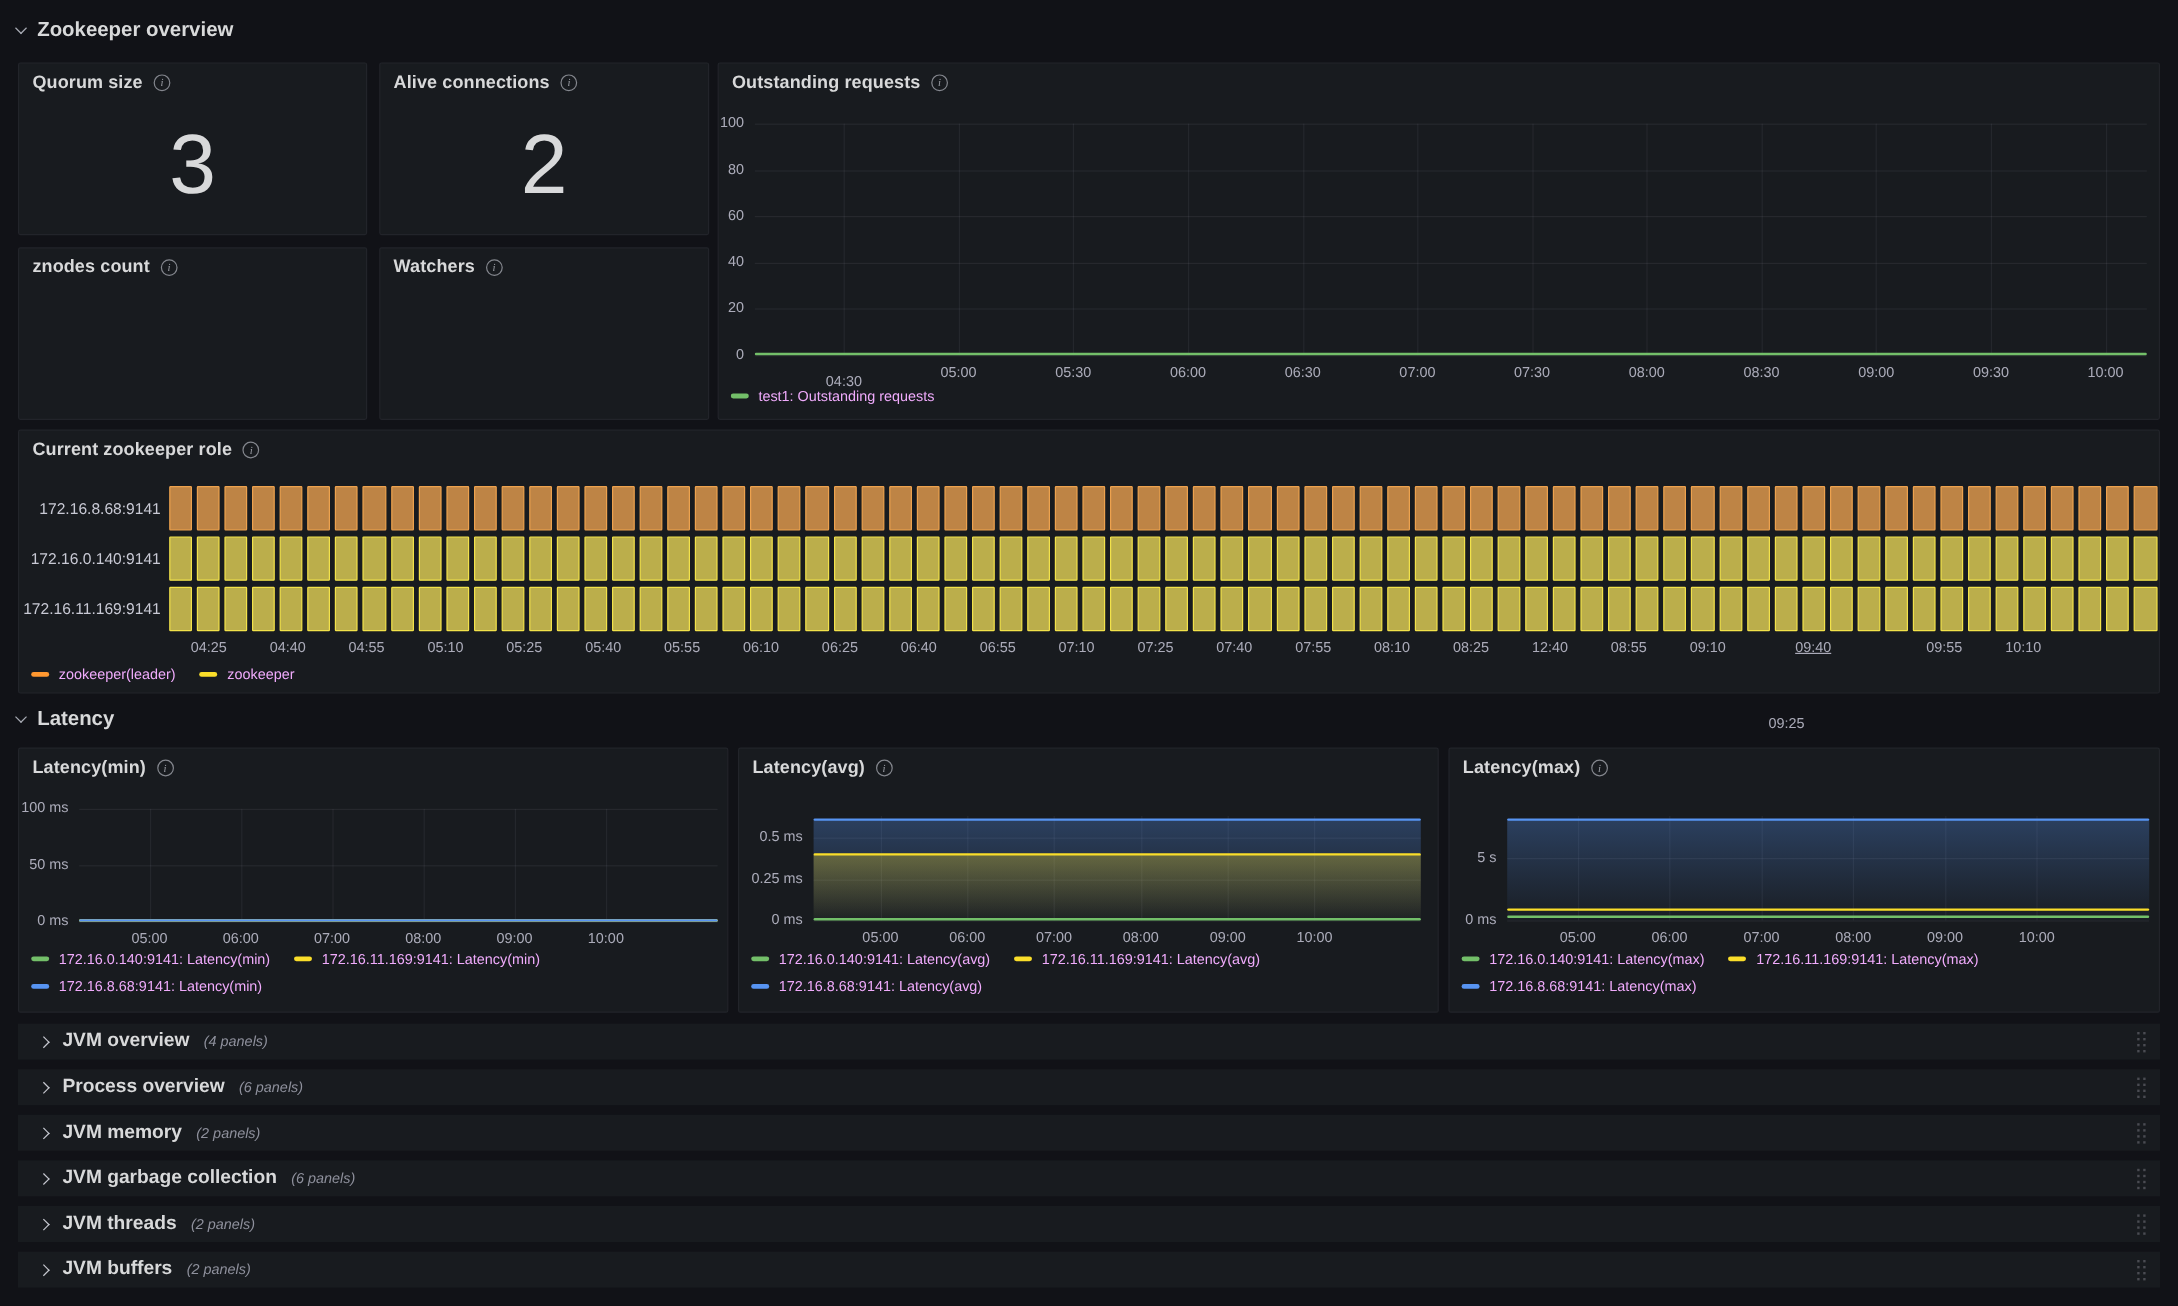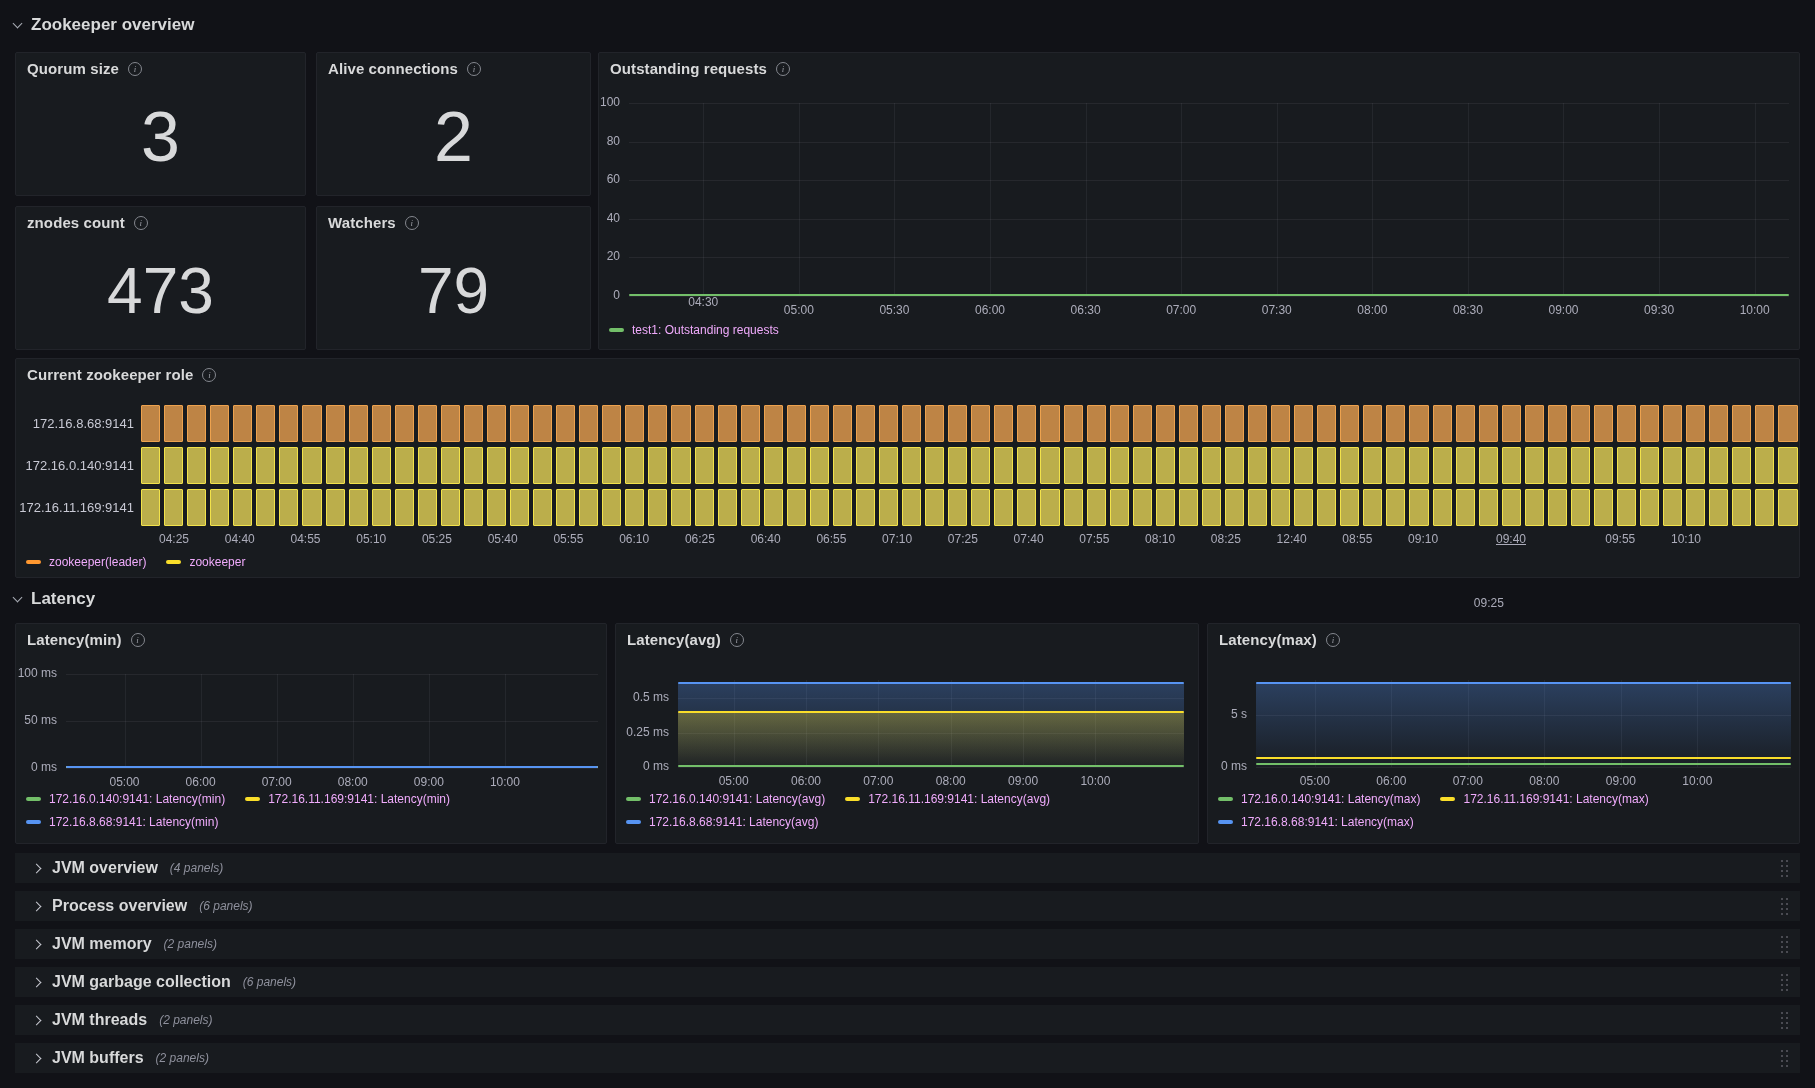--- a/index.html
+++ b/index.html
@@ -65,29 +65,27 @@
       <span class="info-icon">i</span>
     </div>
     <div class="stat-value" style="font-size:70px">2</div>
   </div>
 
   <div class="panel" style="left:15px;top:206px;width:291px;height:144px">
     <div class="panel-header">
       <span class="panel-title">znodes count</span>
       <span class="info-icon">i</span>
     </div>
-    <div class="stat-value" style="font-size:64px">473</div>
   </div>
 
   <div class="panel" style="left:316px;top:206px;width:275px;height:144px">
     <div class="panel-header">
       <span class="panel-title">Watchers</span>
       <span class="info-icon">i</span>
     </div>
-    <div class="stat-value" style="font-size:64px">79</div>
   </div>
 
   <div class="panel" id="p-outstanding" style="left:598px;top:52px;width:1202px;height:298px">
     <div class="panel-header">
       <span class="panel-title">Outstanding requests</span>
       <span class="info-icon">i</span>
     </div>
   <div class="plot" style="left: 30px; top: 50px; width: 1160px; height: 193px;">
         <div class="hgrid" style="top: 0px;"></div>
         <div class="hgrid" style="top: 38.6px;"></div>
@@ -108,21 +106,21 @@
         <div class="vgrid" style="left: 1030.08px;"></div>
         <div class="vgrid" style="left: 1125.66px;"></div>
         <div class="series-line" style="top: 191.035px; background: rgb(115, 191, 105);"></div>
       </div>
       <div class="ytick" style="top: 42px; left: 0px; width: 21px;">100</div>
       <div class="ytick" style="top: 80.6px; left: 0px; width: 21px;">80</div>
       <div class="ytick" style="top: 119.2px; left: 0px; width: 21px;">60</div>
       <div class="ytick" style="top: 157.8px; left: 0px; width: 21px;">40</div>
       <div class="ytick" style="top: 196.4px; left: 0px; width: 21px;">20</div>
       <div class="ytick" style="top: 235px; left: 0px; width: 21px;">0</div>
-      <div class="xtick" style="left: 104.24px; top: 242px; text-align: right;">04:30</div>
+      <div class="xtick" style="left: 104.24px; top: 258px; text-align: right;">04:30</div>
       <div class="xtick" style="left: 199.824px; top: 250px;">05:00</div>
       <div class="xtick" style="left: 295.408px; top: 250px;">05:30</div>
       <div class="xtick" style="left: 390.992px; top: 250px;">06:00</div>
       <div class="xtick" style="left: 486.576px; top: 250px;">06:30</div>
       <div class="xtick" style="left: 582.16px; top: 250px;">07:00</div>
       <div class="xtick" style="left: 677.744px; top: 250px;">07:30</div>
       <div class="xtick" style="left: 773.328px; top: 250px;">08:00</div>
       <div class="xtick" style="left: 868.912px; top: 250px;">08:30</div>
       <div class="xtick" style="left: 964.496px; top: 250px;">09:00</div>
       <div class="xtick" style="left: 1060.08px; top: 250px;">09:30</div>

